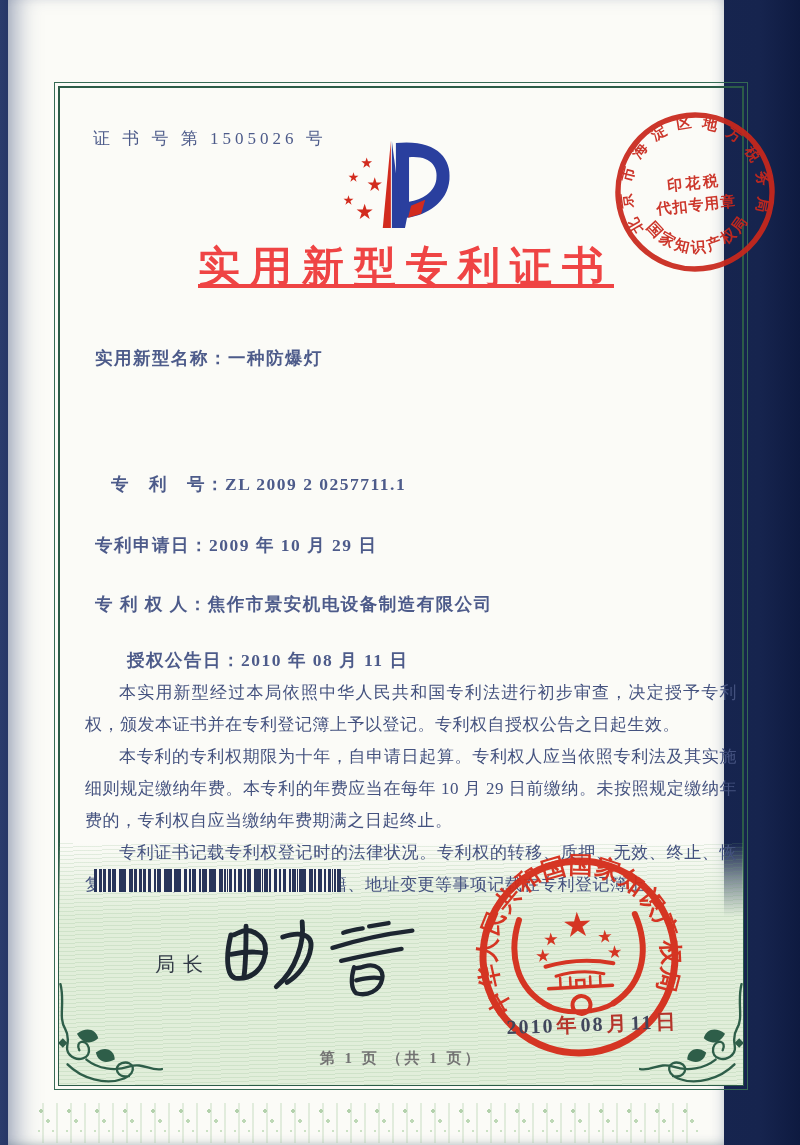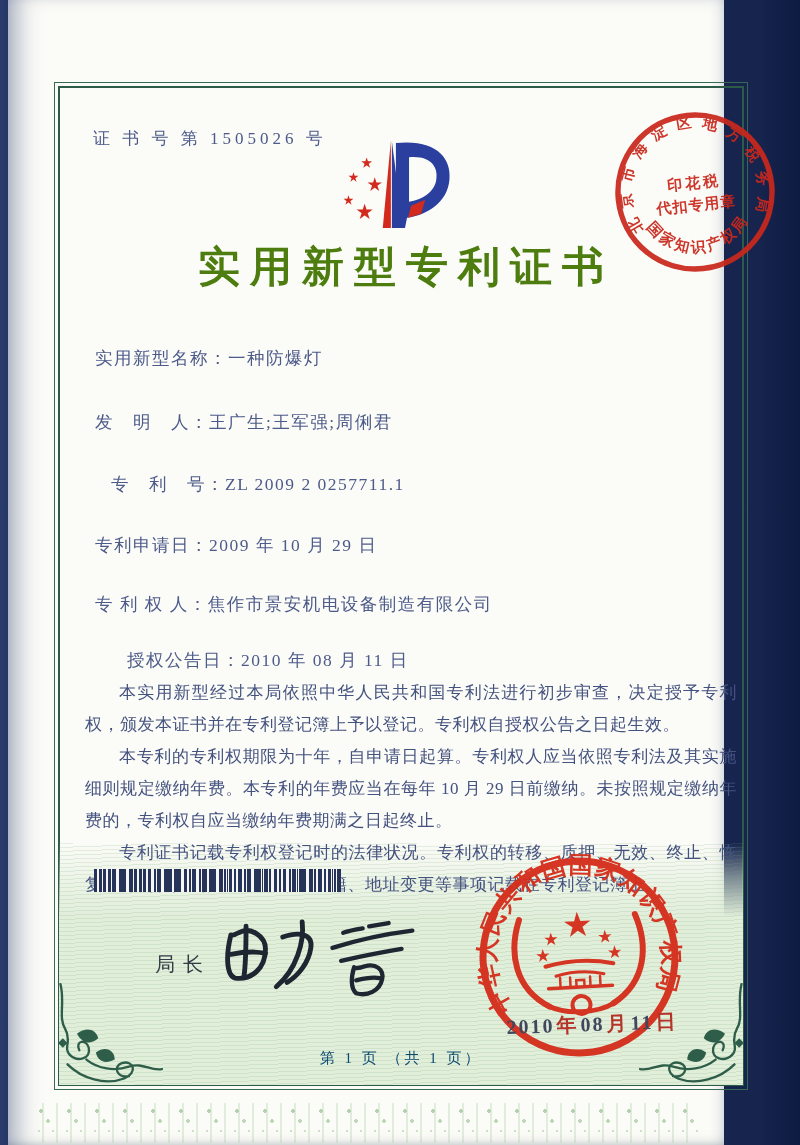--- a/index.html
+++ b/index.html
@@ -31,23 +31,24 @@
       repeating-linear-gradient(178deg, rgba(110,165,110,.16) 0 1px, rgba(255,255,255,0) 1px 4px),
       linear-gradient(180deg, rgba(225,238,218,0) 0, rgba(225,238,218,.5) 34px, #e1eeda 74px);
   }
   .abs { position:absolute; z-index:2; }
   .cert-number { left:38px; top:44px; font-size:17px; letter-spacing:4px; color:#4d5b8a; }
   .logo-svg { left:288px; top:56px; }
   .tax-stamp { left:556px; top:25px; opacity:.93; transform:rotate(-6deg); }
   .title {
     left:0; right:0; top:156px; text-align:center;
     font-size:42px; font-weight:bold; letter-spacing:10px; text-indent:10px;
-    color:#4d7c0f;
-  }
-  .field { left:40px; font-size:17.5px; color:#4d5b8a; letter-spacing:1.5px; white-space:nowrap; }
+    color:#ef4444;
+    text-decoration:underline;
+  }
+  .field { left:40px; font-size:17.5px; color:#4d5b8a; letter-spacing:1.5px; white-space:nowrap;font-weight:bold; }
   .f0 { top:263px; } .f1 { top:327px; } .f2 { top:389px;margin-left:16px; }
   .f3 { top:450px; } .f4 { top:509px; } .f5 { top:565px;margin-left:32px; }
   .paragraphs {
     left:30px; top:594px; width:652px;
     font-size:17px; line-height:32px; letter-spacing:.5px;
     color:#44527f; text-align:justify;
   }
   .paragraphs p { text-indent:2em; }
   .barcode {
     left:39px; top:786px; width:247px; height:23px;
@@ -61,21 +62,21 @@
   .signature-svg { left:148px; top:826px; }
   .official-seal { left:420px; top:770px; opacity:.95; transform:rotate(-3deg); }
   .seal-date {
     left:398px; top:928px; width:280px; text-align:center;
     font-size:20px; font-weight:bold; letter-spacing:2px;
     color:#41475c; transform:rotate(-2deg); white-space:nowrap;
   }
   .seal-date .unit { color:#b5342a; padding:0 2px; }
   .page-footer {
     left:0; right:0; top:966px; text-align:center;
-    font-size:15px; letter-spacing:3px; color:#0c4a6e;
+    font-size:15px; letter-spacing:3px; color:#737373;font-weight:bold;
   }
   .ornament { position:absolute; z-index:1; bottom:-6px; }
   .ornament.left { left:-4px; }
   .ornament.right { right:-4px; transform:scaleX(-1); }
   .lace {
     position:absolute; left:26px; right:26px; bottom:2px; height:40px; opacity:.75;
     background-image:
       radial-gradient(circle 3px at 7px 8px,  #9cc394 60%, rgba(255,255,255,0) 65%),
       radial-gradient(circle 3px at 14px 18px,#a9cda1 60%, rgba(255,255,255,0) 65%),
       radial-gradient(circle 2px at 5px 28px, #bcd9b4 60%, rgba(255,255,255,0) 70%),
@@ -149,23 +150,20 @@
         <textPath href="#taxBottom" startOffset="0" textLength="120">国家知识产权局</textPath>
       </text>
       <text x="84" y="80" text-anchor="middle" font-size="15" letter-spacing="3" fill="#c9281c" font-weight="bold">印花税</text>
       <text x="84" y="102" text-anchor="middle" font-size="15" letter-spacing="1" fill="#c9281c" font-weight="bold">代扣专用章</text>
     </svg>
 
     <div class="abs title">实用新型专利证书</div>
 
     <div class="abs field f0">
       <span>实用新型名称：</span><span>一种防爆灯</span>
-    </div>
-    <div class="abs field f1">
-      <span>发　明　人：</span><span>王广生;王军强;周俐君</span>
     </div>
     <div class="abs field f2">
       <span>专　利　号：</span><span>ZL 2009 2 0257711.1</span>
     </div>
     <div class="abs field f3">
       <span>专利申请日：</span><span>2009 年 10 月 29 日</span>
     </div>
     <div class="abs field f4">
       <span>专 利 权 人：</span><span>焦作市景安机电设备制造有限公司</span>
     </div>

